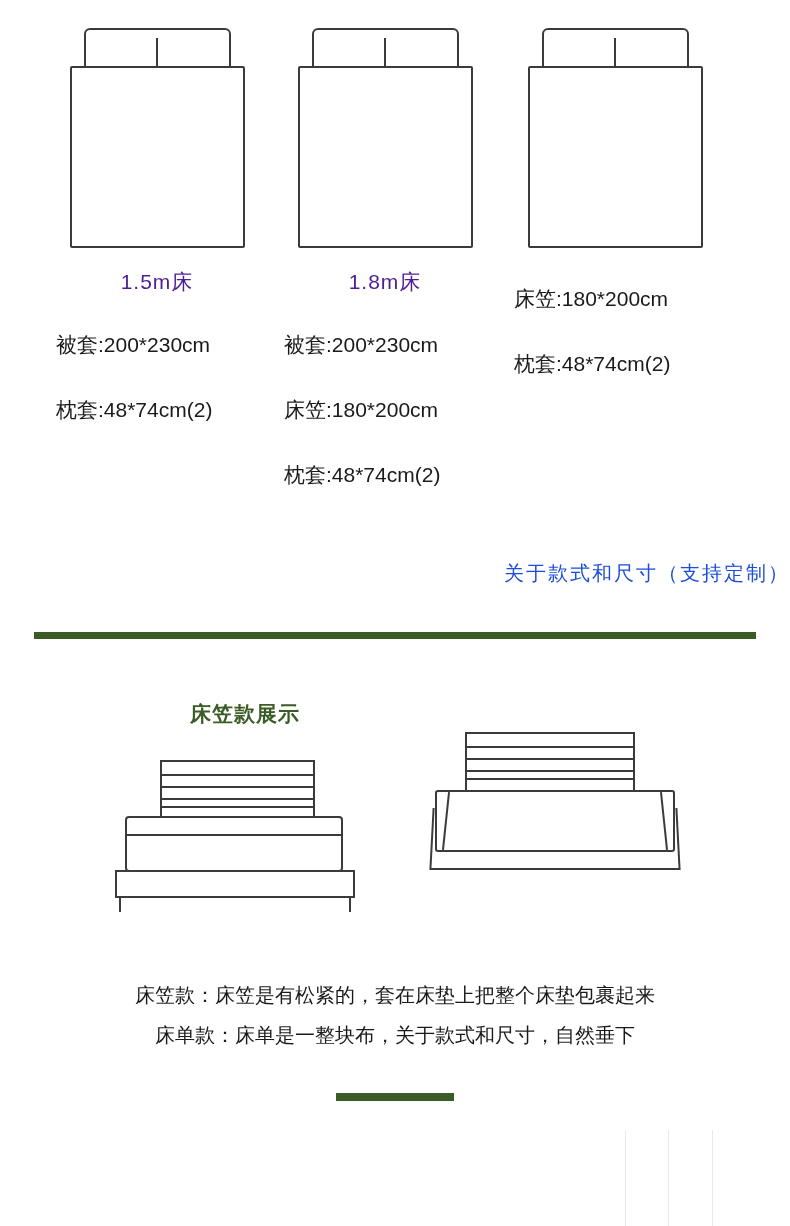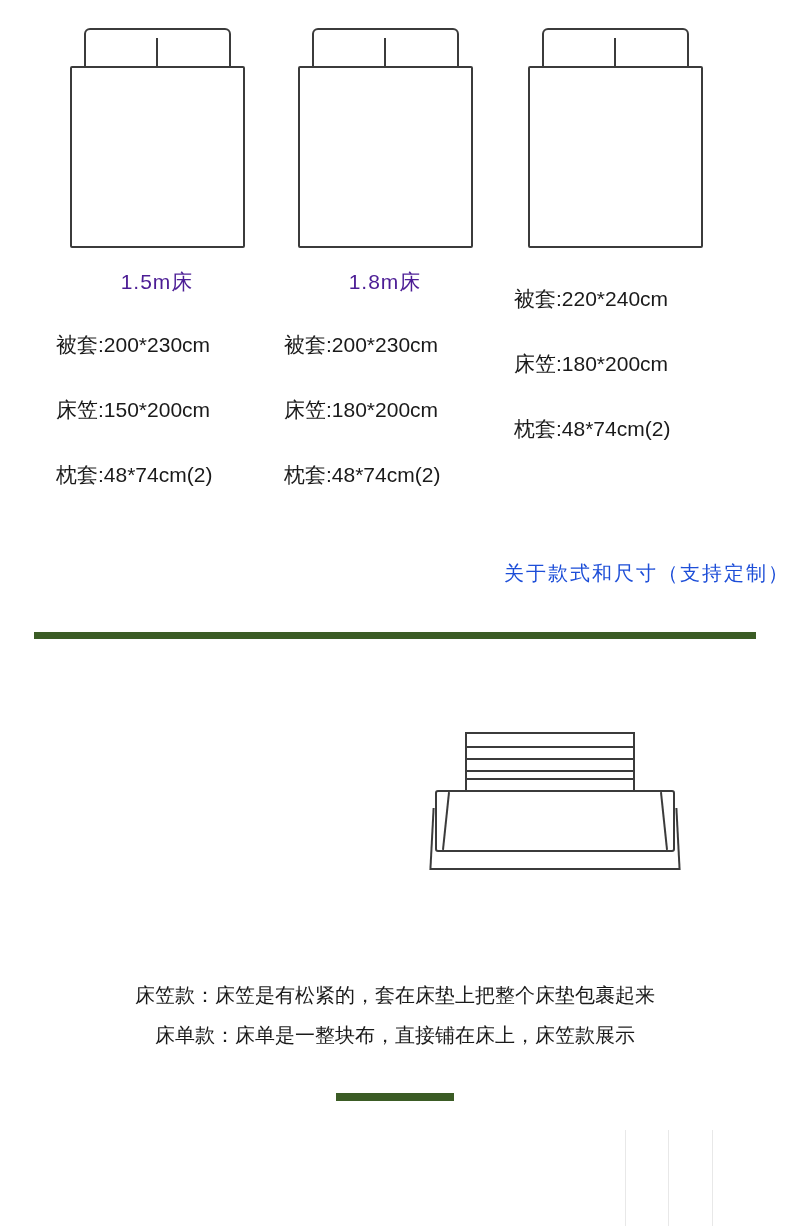--- a/index.html
+++ b/index.html
@@ -253,21 +253,20 @@
   <div class="size-col c1">
     <div class="bed-top">
       <div class="pillow-area">
         <div class="pillow-divider"></div>
       </div>
       <div class="duvet"></div>
     </div>
     <div class="bed-label">1.5m床</div>
     <div class="spec-list">
       <div>被套:200*230cm</div>
-      <div>床笠:150*200cm</div>
       <div>枕套:48*74cm(2)</div>
     </div>
   </div>
 
   <div class="size-col c2">
     <div class="bed-top">
       <div class="pillow-area">
         <div class="pillow-divider"></div>
       </div>
       <div class="duvet"></div>
@@ -281,33 +280,48 @@
   </div>
 
   <div class="size-col c3">
     <div class="bed-top">
       <div class="pillow-area">
         <div class="pillow-divider"></div>
       </div>
       <div class="duvet"></div>
     </div>
     <div class="spec-list">
-      <div>被套:220*240cm</div>
       <div>床笠:180*200cm</div>
       <div>枕套:48*74cm(2)</div>
     </div>
   </div>
 
 </div>
 
 <div class="mid-heading">关于款式和尺寸（支持定制）</div>
 <div class="green-rule"></div>
 
 <div class="style-section">
 
+  <div class="style-col s1">
+    <div class="style-title">床笠款展示</div>
+    <div class="bed-side fitted">
+      <div class="hb-frame headboard"></div>
+      <div class="hb-slat" style="top:14px;"></div>
+      <div class="hb-slat" style="top:26px;"></div>
+      <div class="hb-slat" style="top:38px;"></div>
+      <div class="hb-post-l"></div>
+      <div class="hb-post-r"></div>
+      <div class="mattress"></div>
+      <div class="mattress-line"></div>
+      <div class="base"></div>
+      <div class="leg-l"></div>
+      <div class="leg-r"></div>
+    </div>
+  </div>
 
   <div class="style-col s2">
     <div class="bed-side flat">
       <div class="hb-frame headboard"></div>
       <div class="hb-slat" style="top:14px;"></div>
       <div class="hb-slat" style="top:26px;"></div>
       <div class="hb-slat" style="top:38px;"></div>
       <div class="hb-post-l"></div>
       <div class="hb-post-r"></div>
       <div class="sheet"></div>
@@ -316,21 +330,21 @@
       <div class="drape-l"></div>
       <div class="drape-r"></div>
       <div class="drape-bottom"></div>
     </div>
   </div>
 
 </div>
 
 <div class="desc-block">
   <div>床笠款：床笠是有松紧的，套在床垫上把整个床垫包裹起来</div>
-  <div>床单款：床单是一整块布，直接铺在床上，床笠款展示</div>
+  <div>床单款：床单是一整块布，关于款式和尺寸，自然垂下</div>
 </div>
 
 <div class="footer-rule"></div>
 <div class="footer-lines">
   <span style="left:625px;"></span>
   <span style="left:668px;"></span>
   <span style="left:712px;"></span>
 </div>
 
 </body></html>

